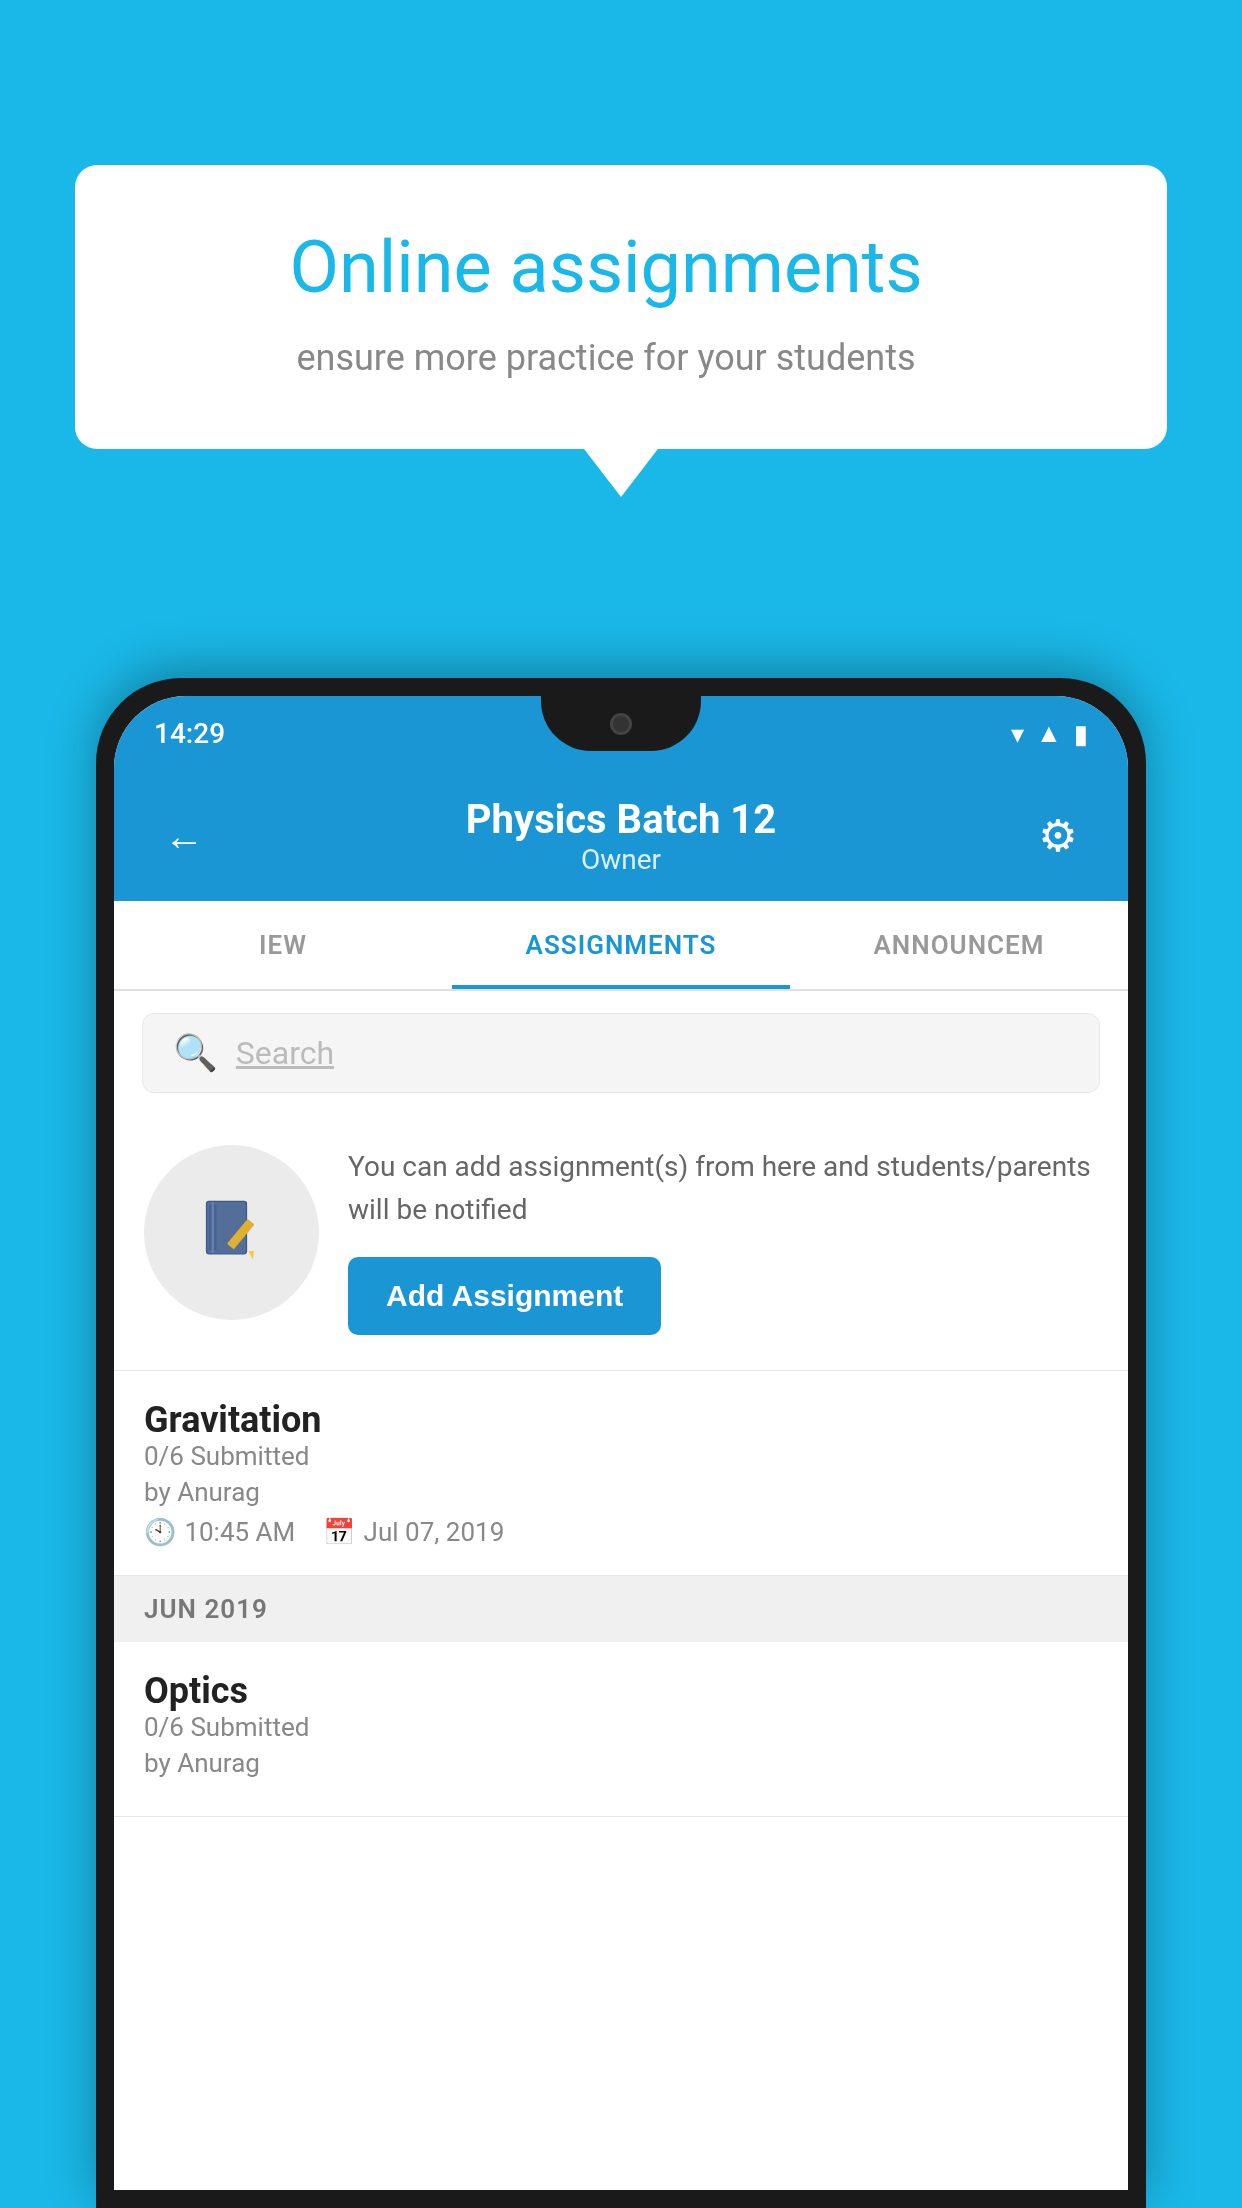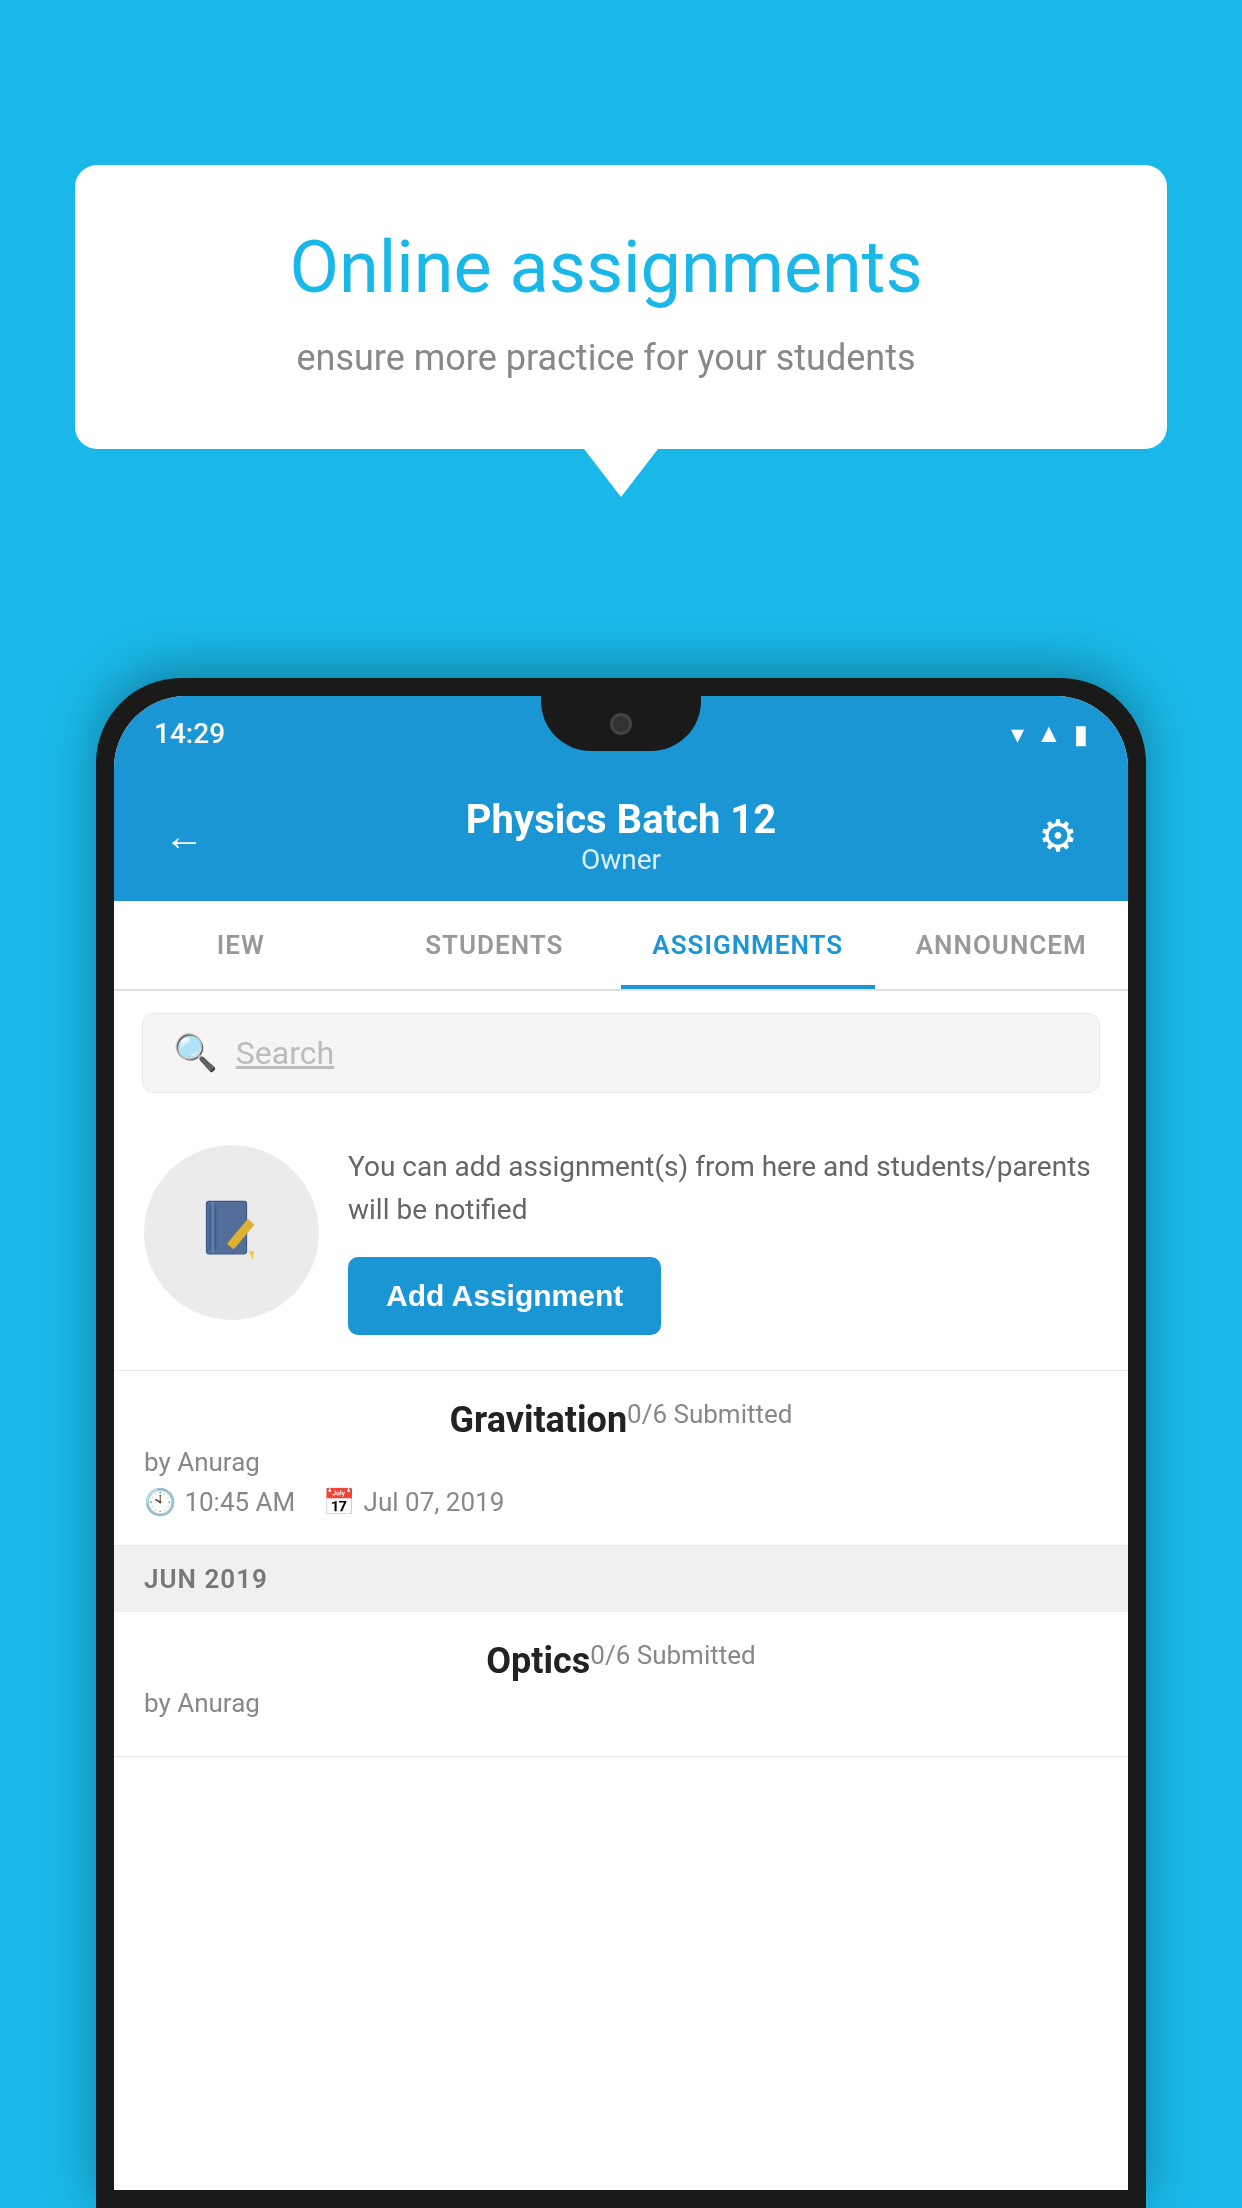--- a/index.html
+++ b/index.html
@@ -287,23 +287,24 @@
 
     
     .assignment-item {
       background: white;
       padding: 28px 30px 28px 30px;
       border-bottom: 1px solid #e8e8e8;
     }
 
     .assignment-top-row {
       display: flex;
-      justify-content: center;
+      justify-content: space-between;
       align-items: flex-start;
       margin-bottom: 6px;
+      flex-direction: column;
     }
 
     .assignment-title {
       font-size: 36px;
       font-weight: 700;
       color: #222;
     }
 
     .submitted-badge {
       font-size: 26px;
@@ -371,23 +372,20 @@
       <div class="header-center">
         <div class="header-title">Physics Batch 12</div>
         <div class="header-subtitle">Owner</div>
       </div>
       <span class="settings-icon">⚙</span>
     </div>
 
     <div class="tabs-row">
       <div class="tab-item">
         <span>IEW</span>
-      </div>
-      <div class="tab-item">
-        <span>STUDENTS</span>
       </div>
       <div class="tab-item active">
         <span>ASSIGNMENTS</span>
       </div>
       <div class="tab-item">
         <span>ANNOUNCEM</span>
       </div>
     </div>
 
     <div class="search-bar-container">

